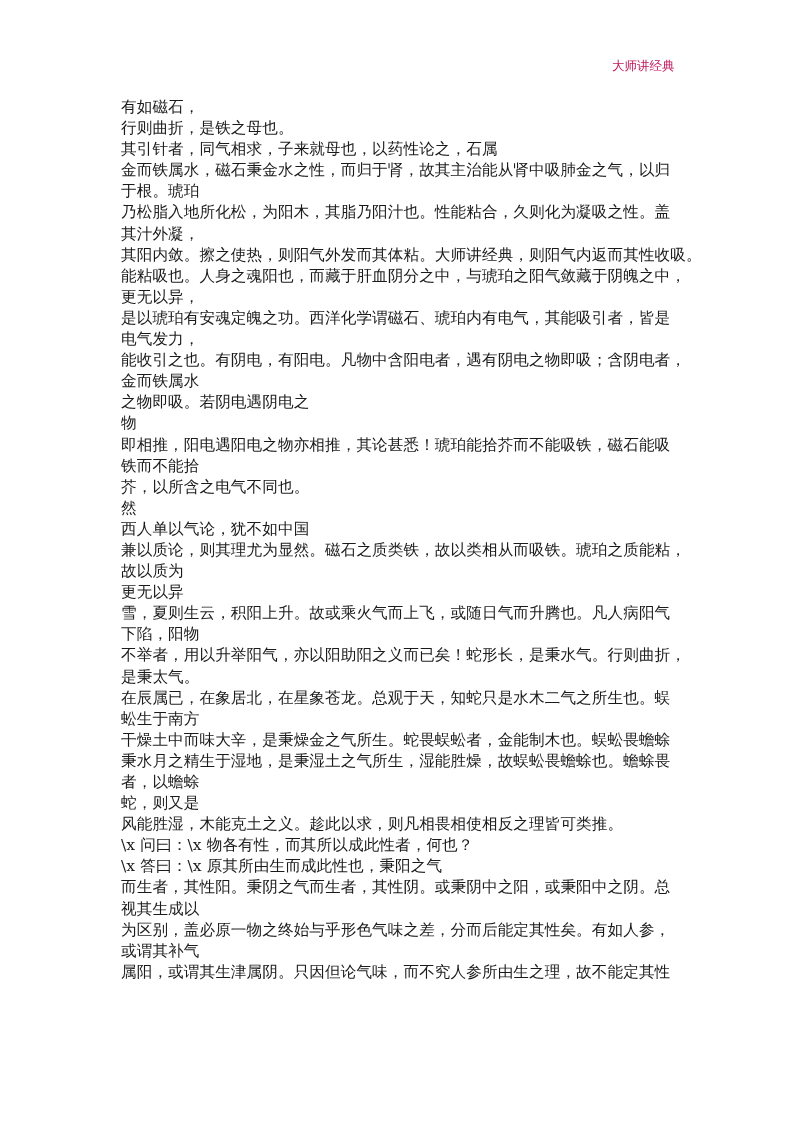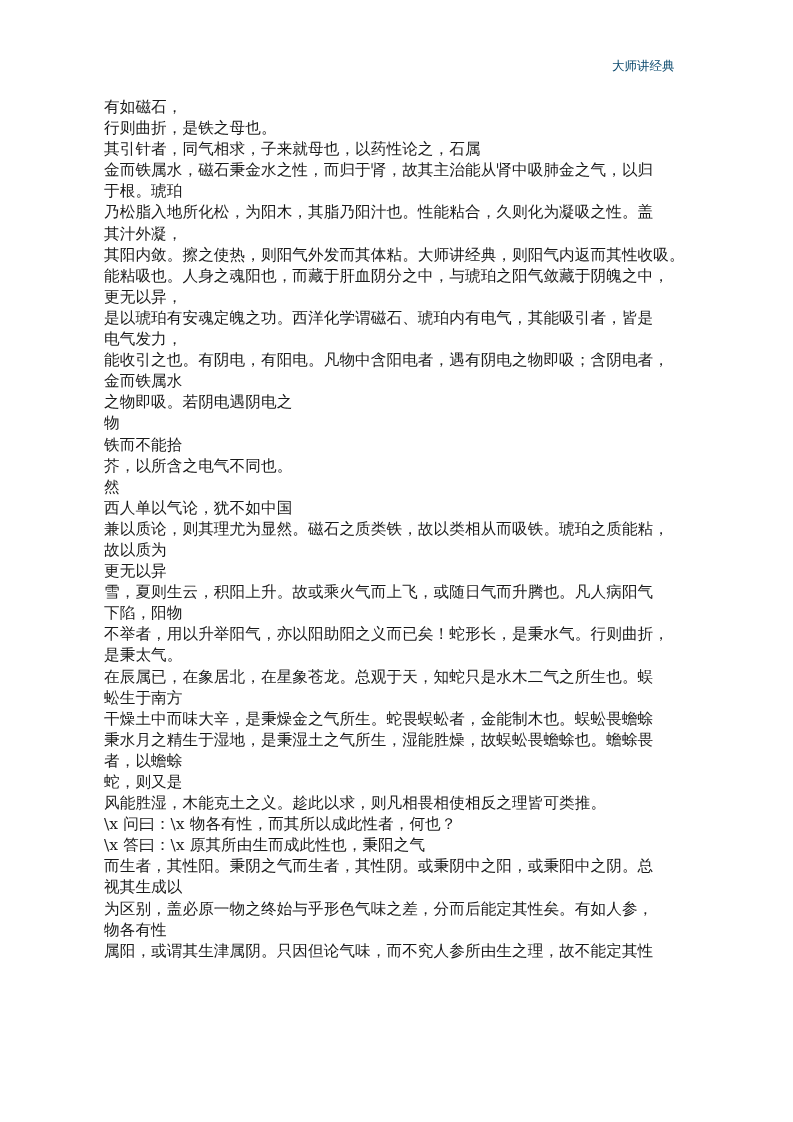--- a/index.html
+++ b/index.html
@@ -1,19 +1,19 @@
 <!DOCTYPE html>
 <html><head>
 <meta charset="utf-8">
 <style>
   html, body { margin: 0; padding: 0; background: #ffffff; }
   body { width: 793px; height: 1122px; position: relative; overflow: hidden;
          font-family: "DejaVu Serif", "Liberation Serif", serif; color: #1a1a1a; }
-  .header { position: absolute; top: 58px; left: 612px; font-size: 12.5px; color: #0c4a6e; }
-  .content { position: absolute; top: 97px; left: 104px; width: 560px; }
+  .header { position: absolute; top: 58px; left: 612px; font-size: 12.5px; color: #be185d; }
+  .content { position: absolute; top: 97px; left: 121px; width: 560px; }
   .line { font-size: 15.6px; line-height: 21.1px; height: 21.1px; white-space: nowrap; letter-spacing: 0.1px; }
 </style>
 </head>
 <body>
 
 <div class="header">大师讲经典</div>
 
 <div class="content" id="content">
     <div class="line">有如磁石，</div>
     <div class="line">行则曲折，是铁之母也。</div>
@@ -24,20 +24,21 @@
     <div class="line">其汁外凝，</div>
     <div class="line">其阳内敛。擦之使热，则阳气外发而其体粘。大师讲经典，则阳气内返而其性收吸。</div>
     <div class="line">能粘吸也。人身之魂阳也，而藏于肝血阴分之中，与琥珀之阳气敛藏于阴魄之中，</div>
     <div class="line">更无以异，</div>
     <div class="line">是以琥珀有安魂定魄之功。西洋化学谓磁石、琥珀内有电气，其能吸引者，皆是</div>
     <div class="line">电气发力，</div>
     <div class="line">能收引之也。有阴电，有阳电。凡物中含阳电者，遇有阴电之物即吸；含阴电者，</div>
     <div class="line">金而铁属水</div>
     <div class="line">之物即吸。若阴电遇阴电之</div>
     <div class="line">物</div>
+    <div class="line">即相推，阳电遇阳电之物亦相推，其论甚悉！琥珀能拾芥而不能吸铁，磁石能吸</div>
     <div class="line">铁而不能拾</div>
     <div class="line">芥，以所含之电气不同也。</div>
     <div class="line">然</div>
     <div class="line">西人单以气论，犹不如中国</div>
     <div class="line">兼以质论，则其理尤为显然。磁石之质类铁，故以类相从而吸铁。琥珀之质能粘，</div>
     <div class="line">故以质为</div>
     <div class="line">更无以异</div>
     <div class="line">雪，夏则生云，积阳上升。故或乘火气而上飞，或随日气而升腾也。凡人病阳气</div>
     <div class="line">下陷，阳物</div>
     <div class="line">不举者，用以升举阳气，亦以阳助阳之义而已矣！蛇形长，是秉水气。行则曲折，</div>
@@ -47,15 +48,15 @@
     <div class="line">干燥土中而味大辛，是秉燥金之气所生。蛇畏蜈蚣者，金能制木也。蜈蚣畏蟾蜍</div>
     <div class="line">秉水月之精生于湿地，是秉湿土之气所生，湿能胜燥，故蜈蚣畏蟾蜍也。蟾蜍畏</div>
     <div class="line">者，以蟾蜍</div>
     <div class="line">蛇，则又是</div>
     <div class="line">风能胜湿，木能克土之义。趁此以求，则凡相畏相使相反之理皆可类推。</div>
     <div class="line">\x 问曰：\x 物各有性，而其所以成此性者，何也？</div>
     <div class="line">\x 答曰：\x 原其所由生而成此性也，秉阳之气</div>
     <div class="line">而生者，其性阳。秉阴之气而生者，其性阴。或秉阴中之阳，或秉阳中之阴。总</div>
     <div class="line">视其生成以</div>
     <div class="line">为区别，盖必原一物之终始与乎形色气味之差，分而后能定其性矣。有如人参，</div>
-    <div class="line">物各有性</div>
+    <div class="line">或谓其补气</div>
     <div class="line">属阳，或谓其生津属阴。只因但论气味，而不究人参所由生之理，故不能定其性</div>
   </div>
 
 </body></html>

